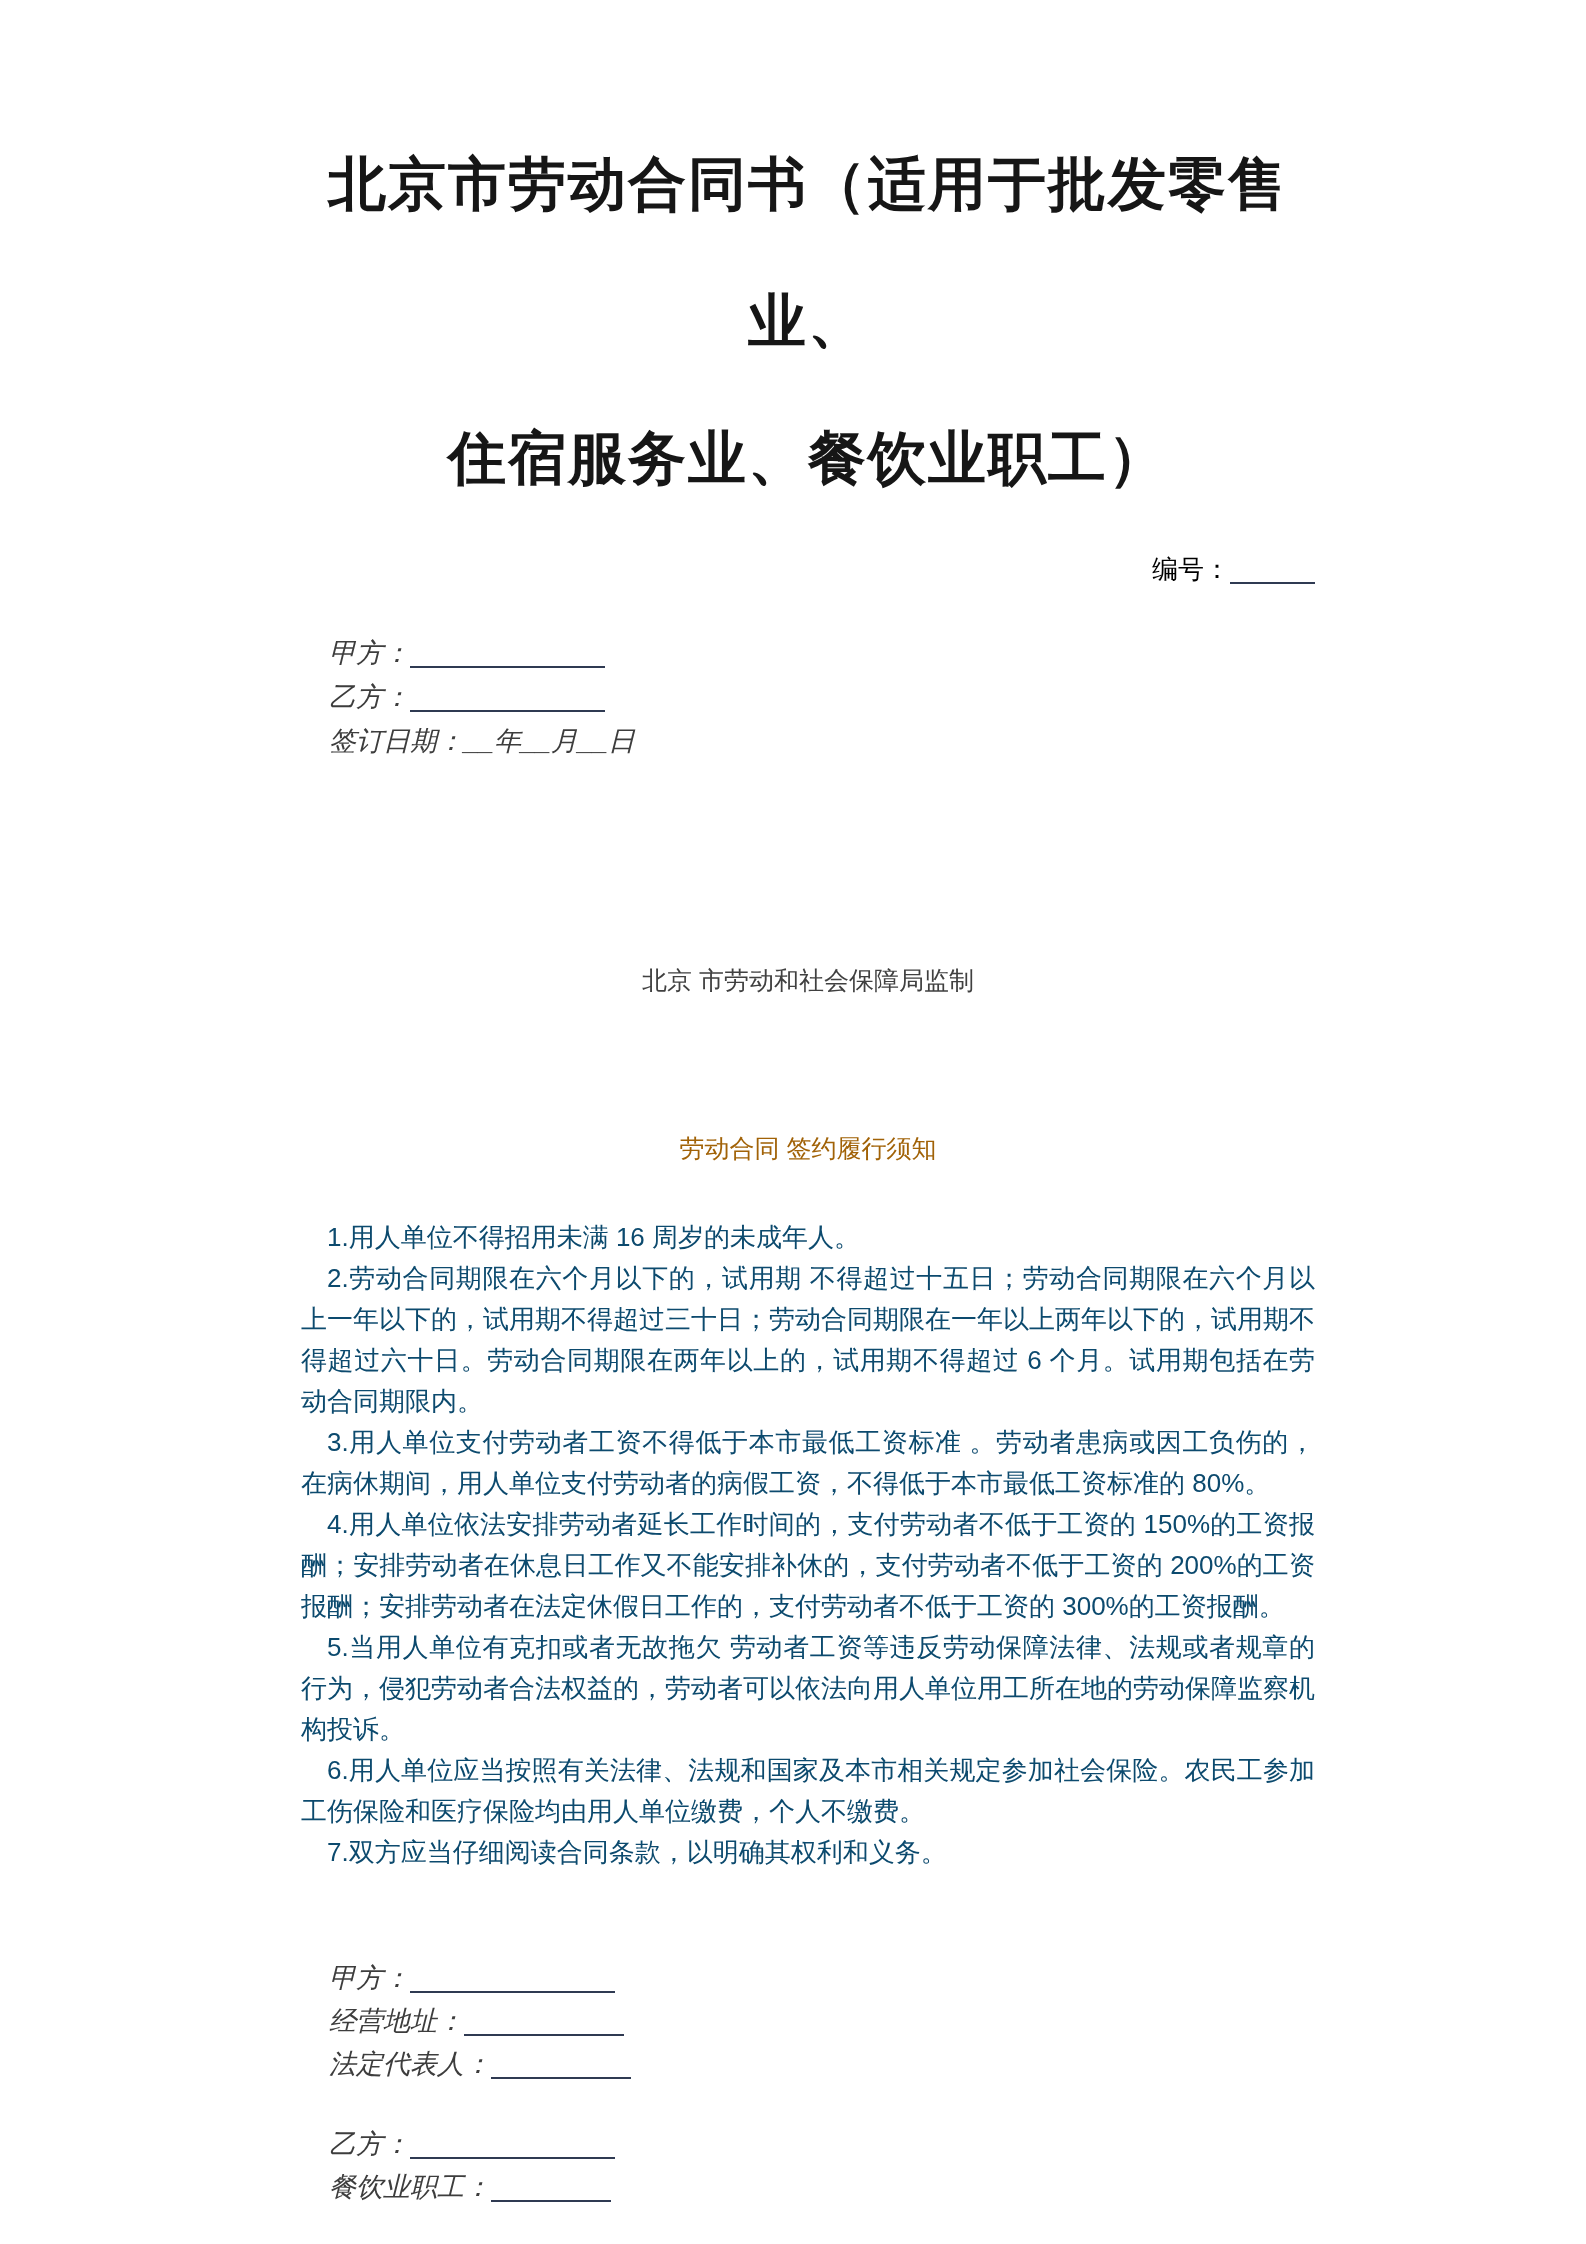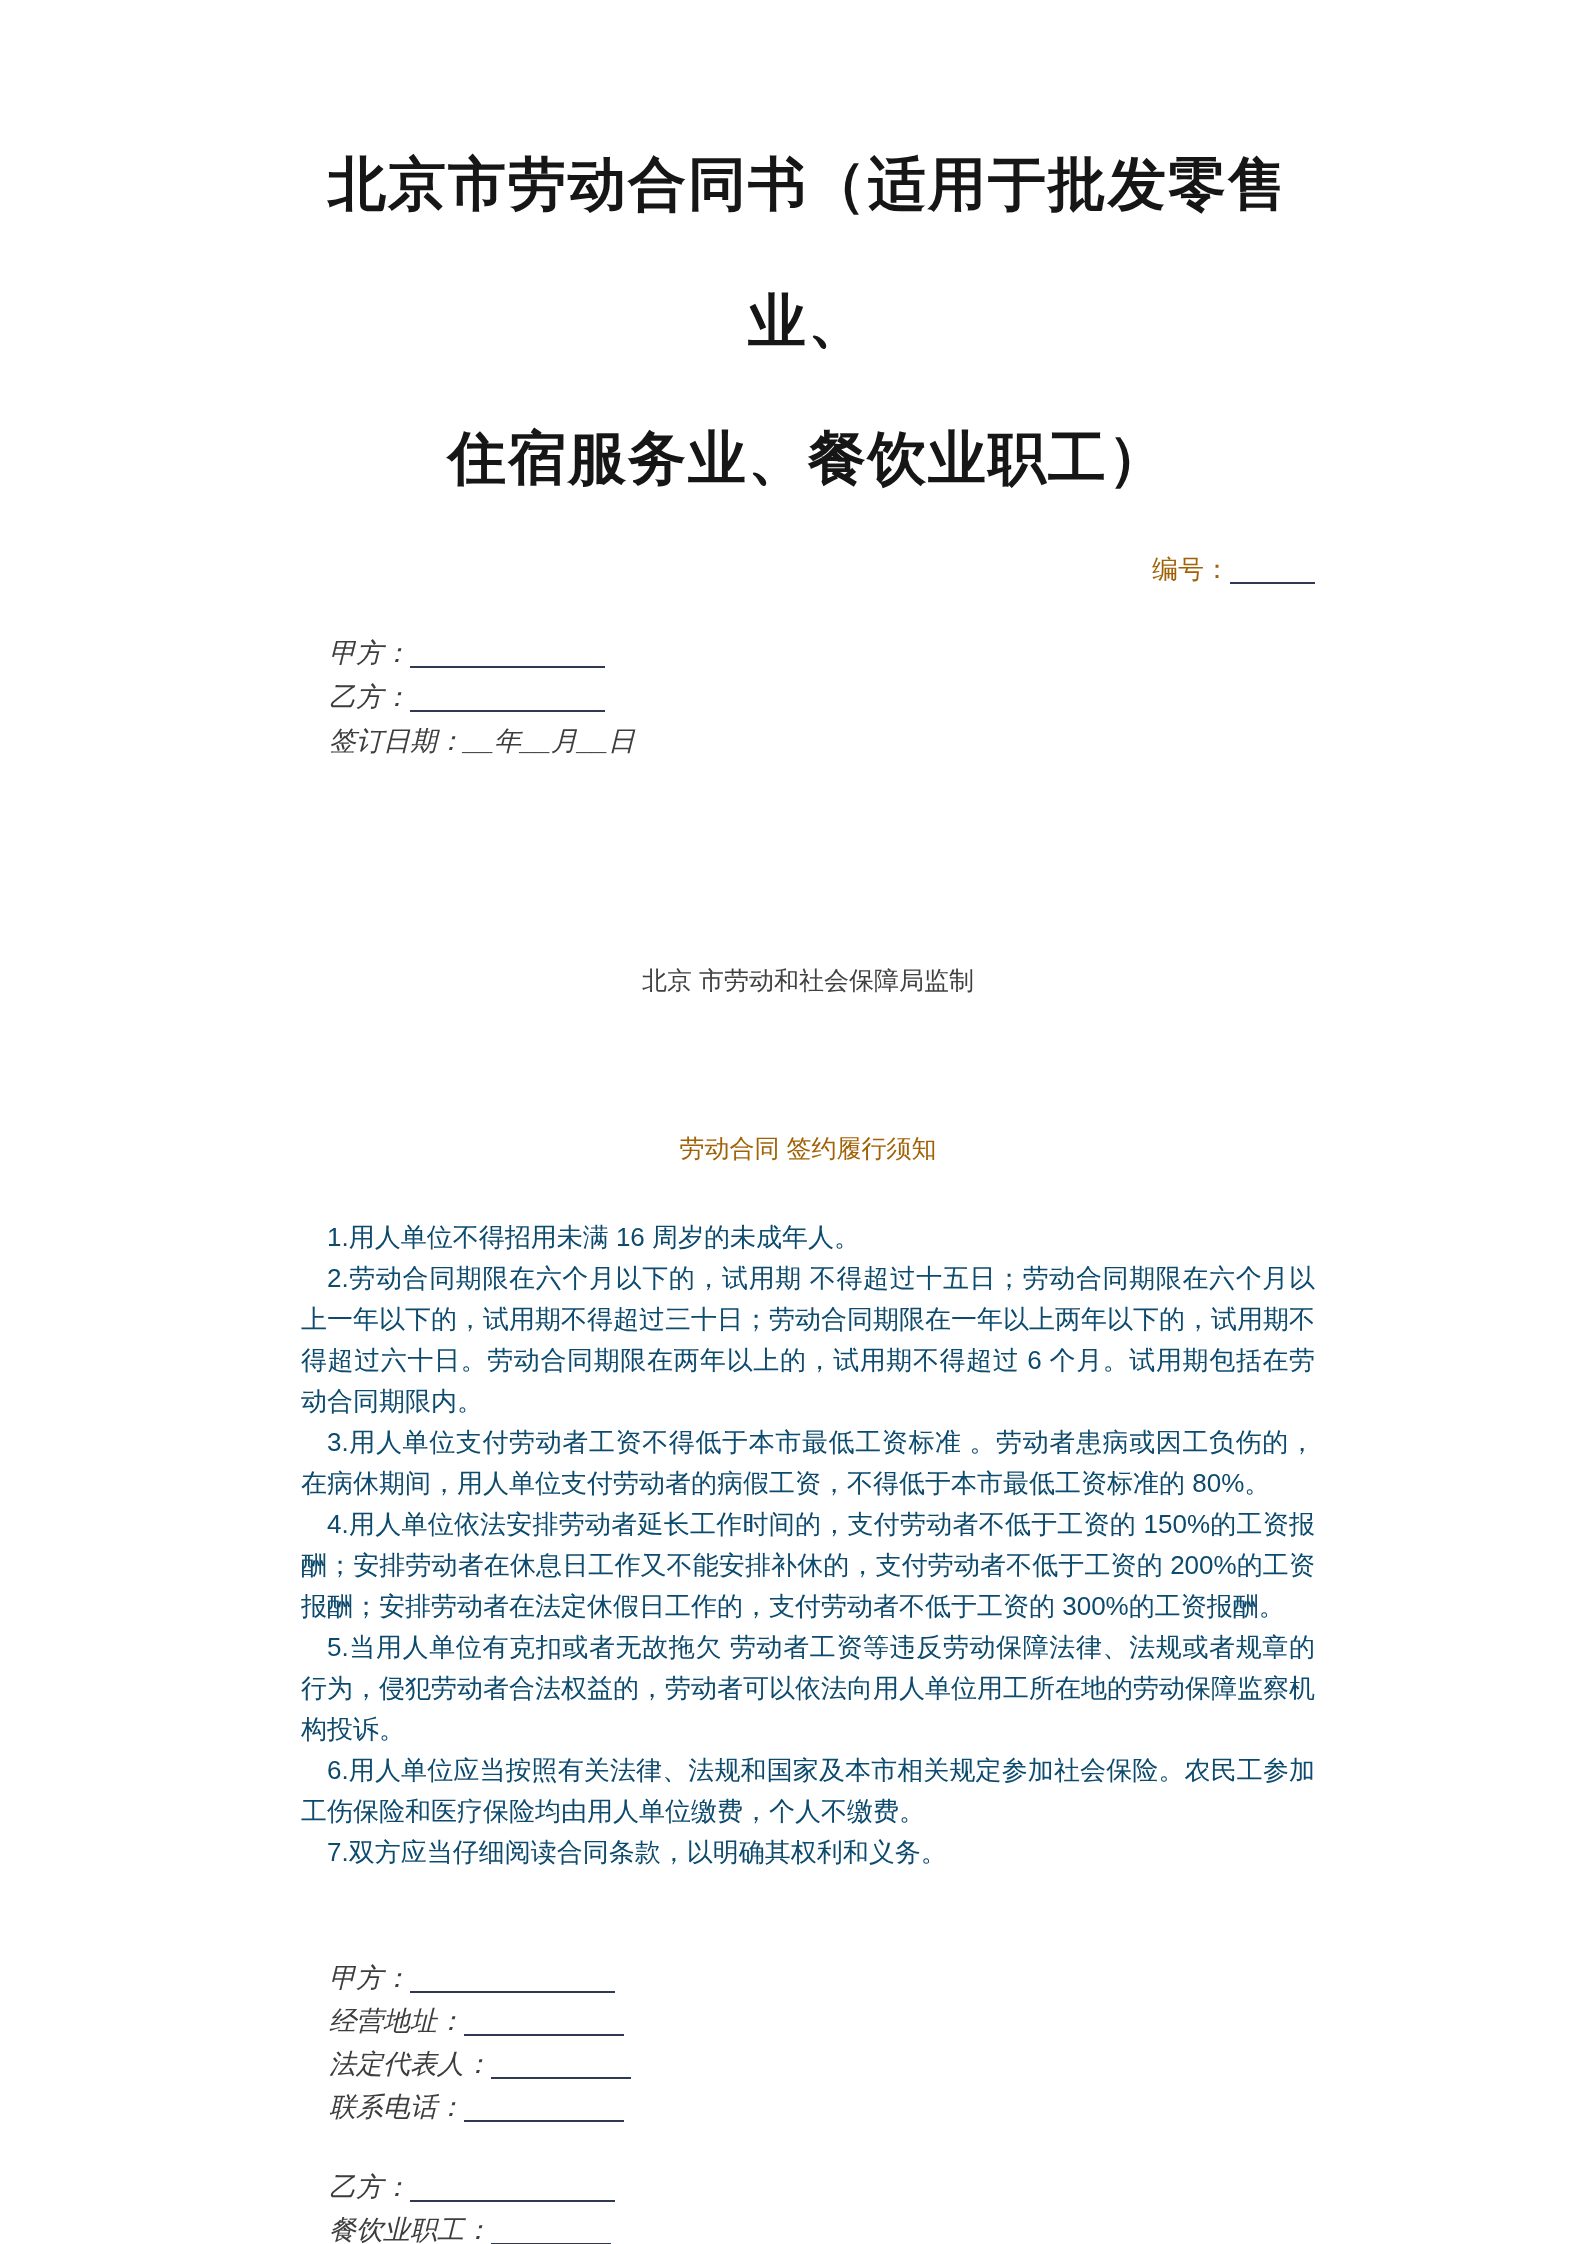--- a/index.html
+++ b/index.html
@@ -25,21 +25,21 @@
     letter-spacing:2px;
     color:#161616;
   }
 
   
   .serial-row{
     margin-top:22px;
     text-align:right;
     font-size:26px;
     line-height:40px;
-    color:#a16207;
+    color:#000000;
   }
 
   
   .blank{
     display:inline-block;
     border-bottom:2px solid #2f3a52;
     height:26px;
     vertical-align:-6px;
   }
   .bl-85{width:85px;}
@@ -131,23 +131,20 @@
     <div class="field-block fb-party-a">
       <div class="field-row">
         <span>甲方：</span><span class="blank bl-205"></span>
       </div>
       <div class="field-row">
         <span>经营地址：</span><span class="blank bl-160"></span>
       </div>
       <div class="field-row">
         <span>法定代表人：</span><span class="blank bl-140"></span>
       </div>
-      <div class="field-row">
-        <span>联系电话：</span><span class="blank bl-160"></span>
-      </div>
     </div>
 
     <div class="field-block fb-party-b">
       <div class="field-row">
         <span>乙方：</span><span class="blank bl-205"></span>
       </div>
       <div class="field-row">
         <span>餐饮业职工：</span><span class="blank bl-120"></span>
       </div>
     </div>

